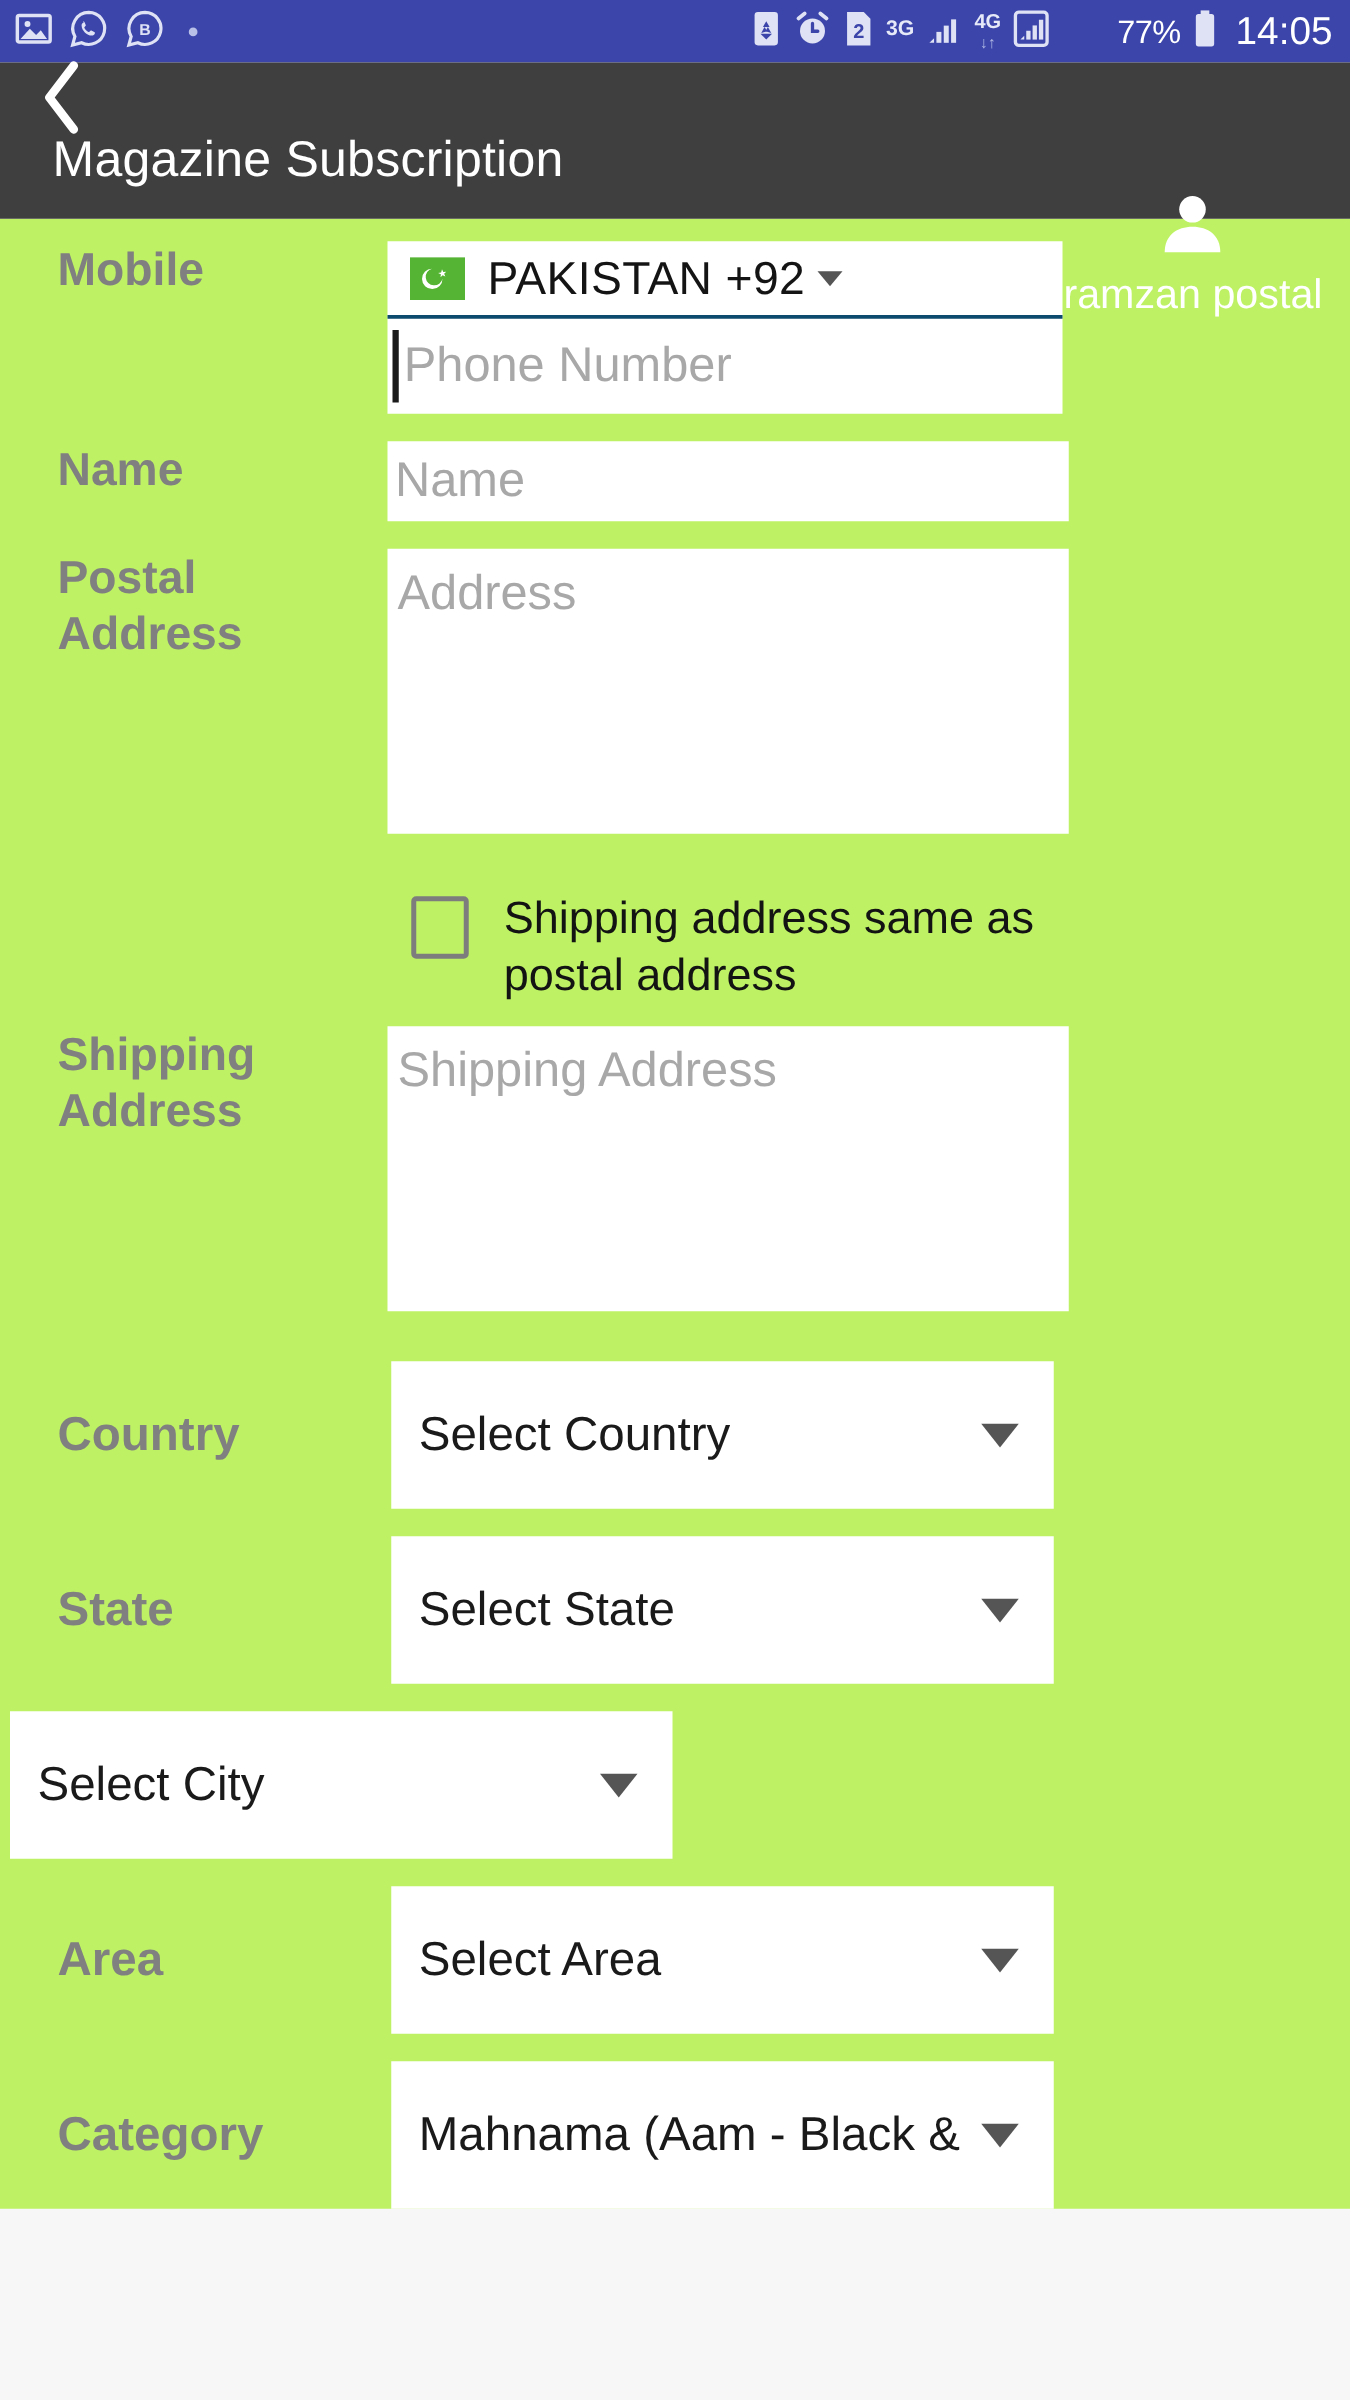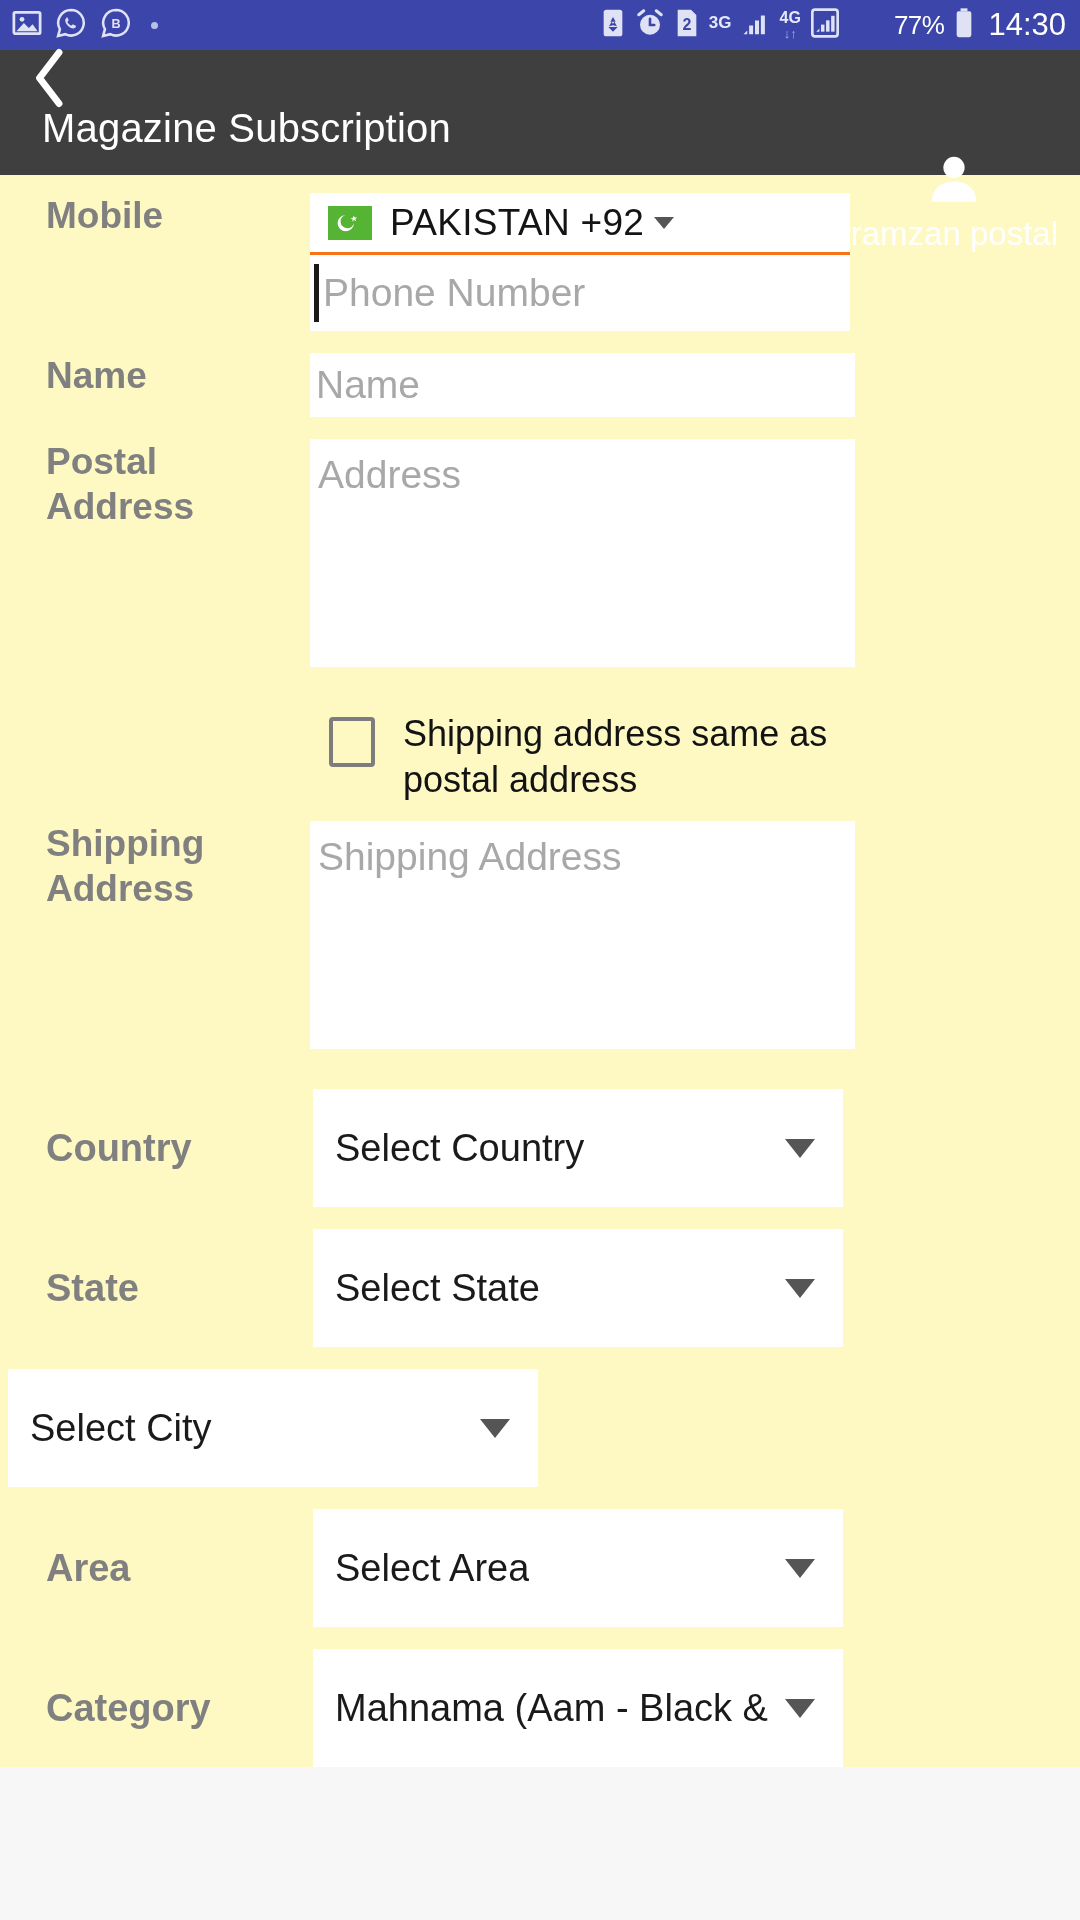--- a/index.html
+++ b/index.html
@@ -95,21 +95,21 @@
   }
   .profile-name {
     color: #ffffff;
     font-size: 33px;
     margin-top: 2px;
     white-space: nowrap;
   }
 
   
   .content {
-    background: #fef9c3;
+    background: #bef264;
     padding-top: 18px;
   }
   .row {
     display: flex;
     align-items: flex-start;
     width: 1080px;
   }
   .label-cell {
     width: 305px;
     flex: 0 0 305px;
@@ -129,21 +129,21 @@
   .mobile-field-wrap {
     background: #ffffff;
     width: 540px;
     margin-left: 5px;
   }
   .cc-select {
     display: flex;
     align-items: center;
     height: 62px;
     padding: 0 14px 0 18px;
-    border-bottom: 3px solid #f97316;
+    border-bottom: 3px solid #0c4a6e;
     cursor: pointer;
   }
   .flag {
     width: 44px;
     height: 34px;
     background: #55b433;
     flex: 0 0 auto;
     position: relative;
     margin-right: 18px;
   }
@@ -334,21 +334,21 @@
 
     <span class="sb-text">77%</span>
 
     <span class="sb-ico">
       <svg width="22" height="32" viewBox="0 0 14 24">
         <rect x="4.4" y="1" width="5.2" height="2.2" fill="#dfe2f5"></rect>
         <rect x="1.5" y="3.2" width="11" height="19.4" rx="1.6" fill="#dfe2f5"></rect>
       </svg>
     </span>
 
-    <span class="sb-time">14:30</span>
+    <span class="sb-time">14:05</span>
   </div>
 </div>
 
 <div class="app-bar">
   <div class="back-chevron">
     <svg width="38" height="60" viewBox="0 0 24 40">
       <path d="M18 3 L5 20 L18 37" fill="none" stroke="#ffffff" stroke-width="4.6" stroke-linecap="round" stroke-linejoin="round"></path>
     </svg>
   </div>
   <div class="app-title">Magazine Subscription</div>

